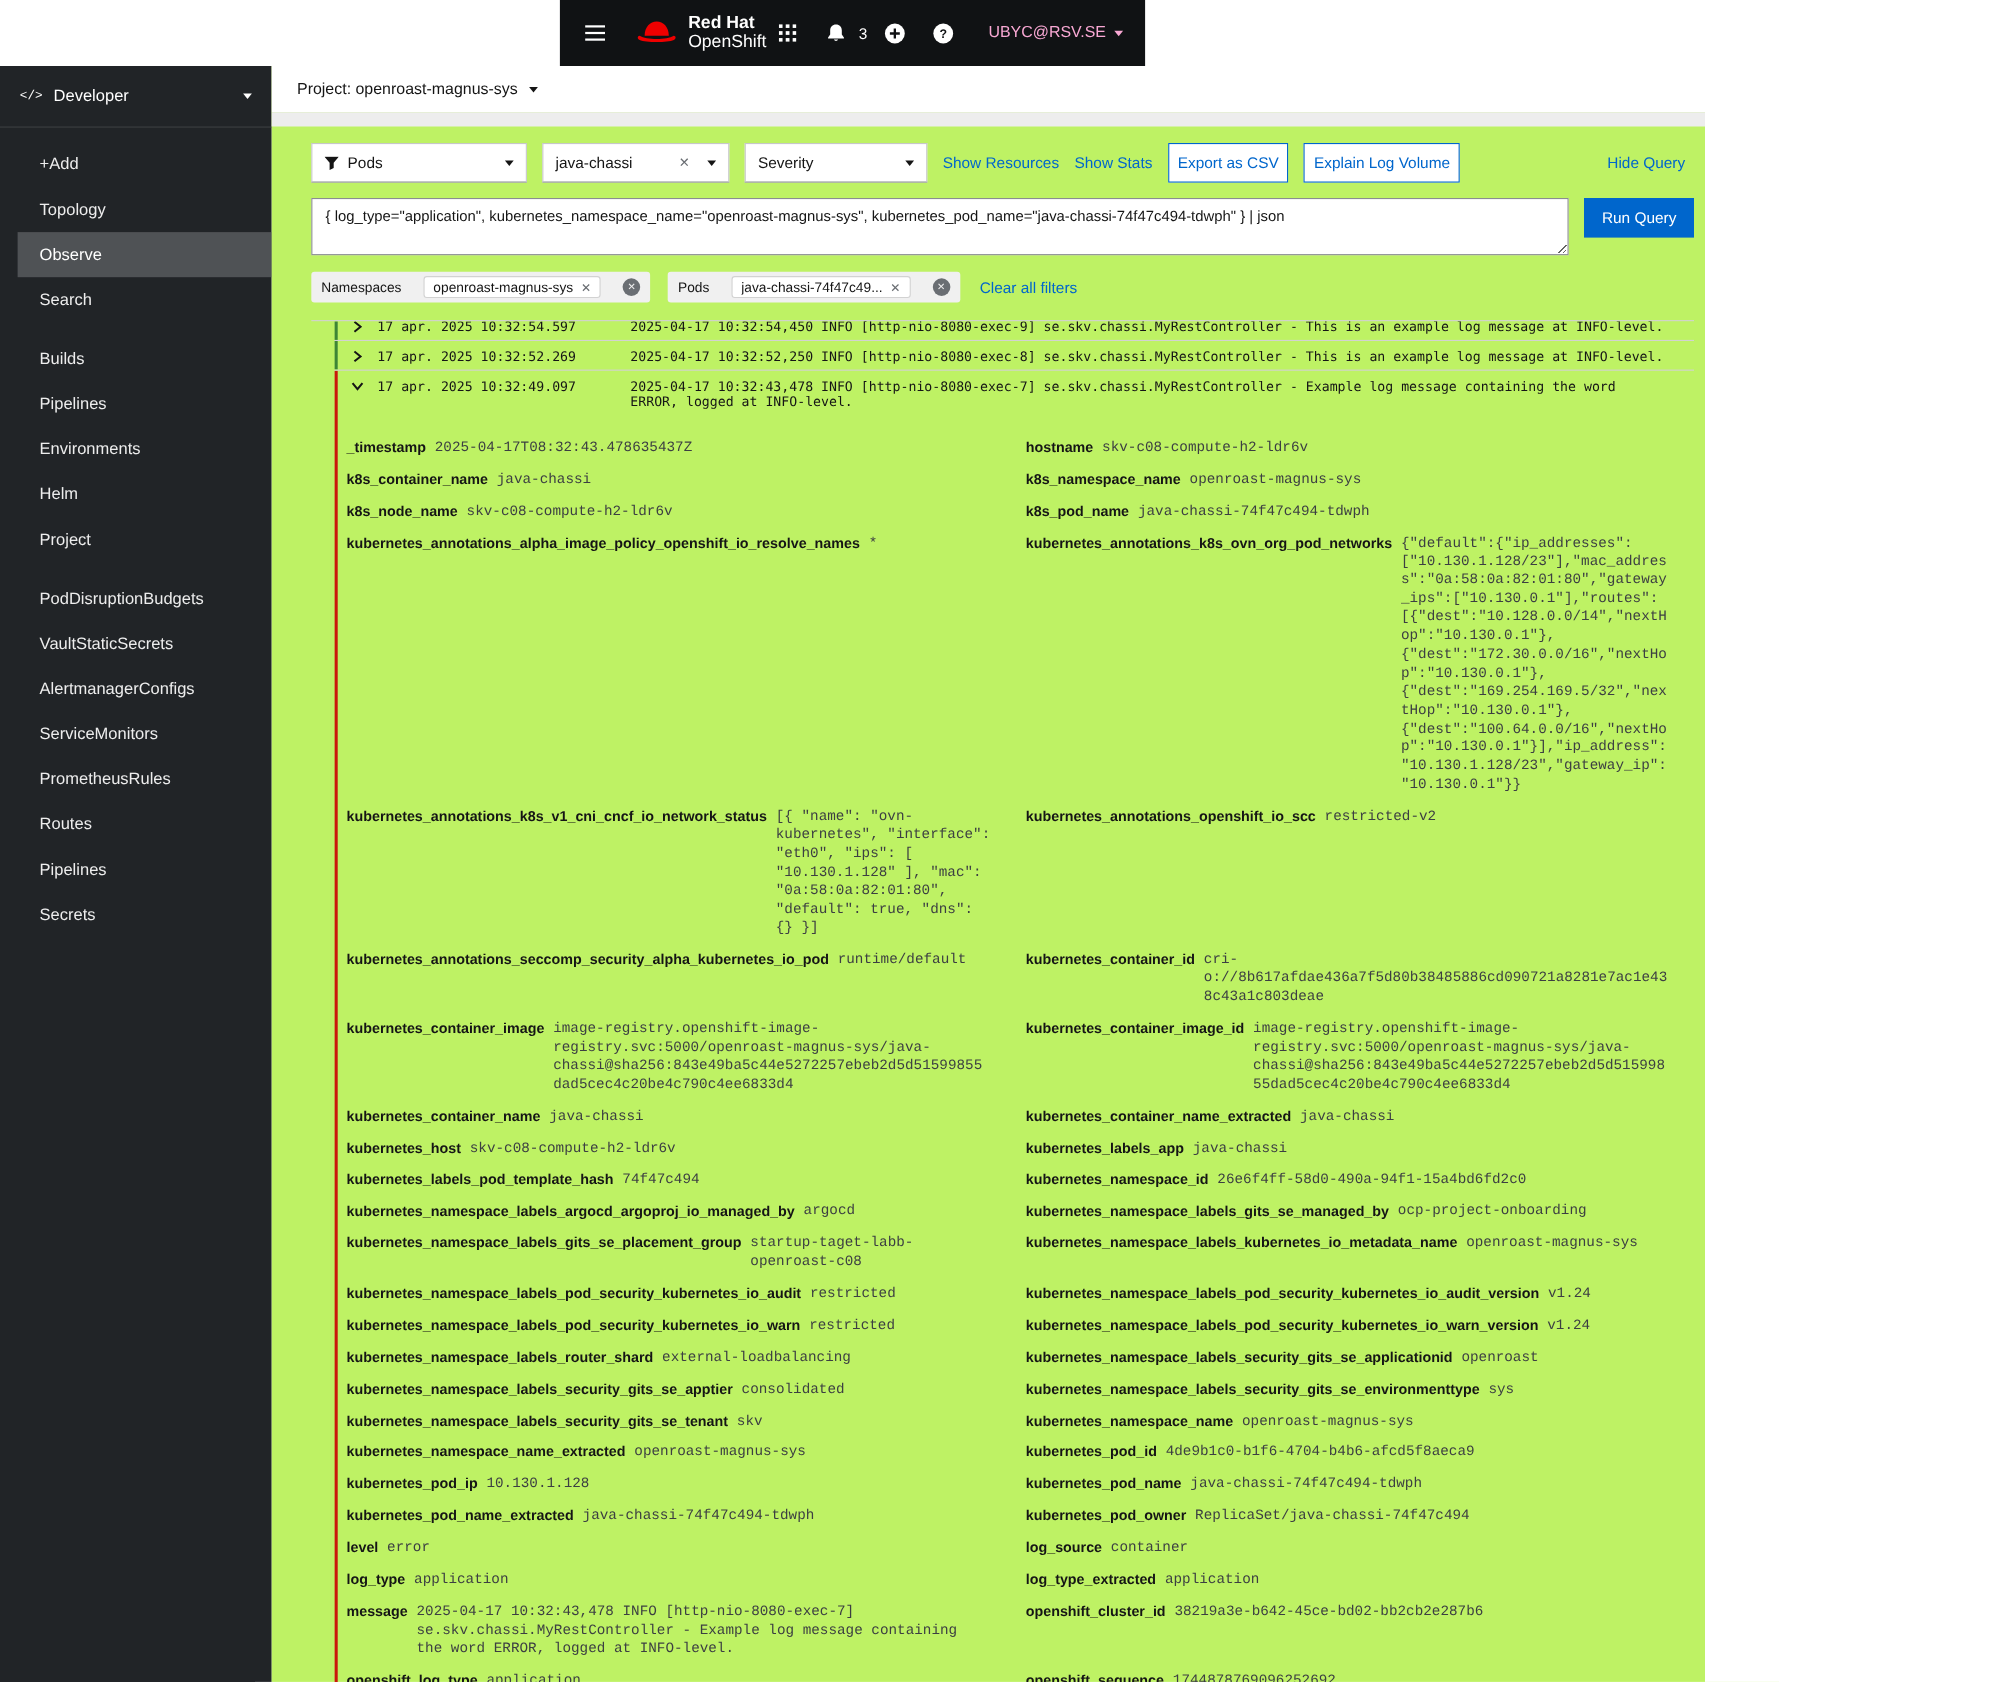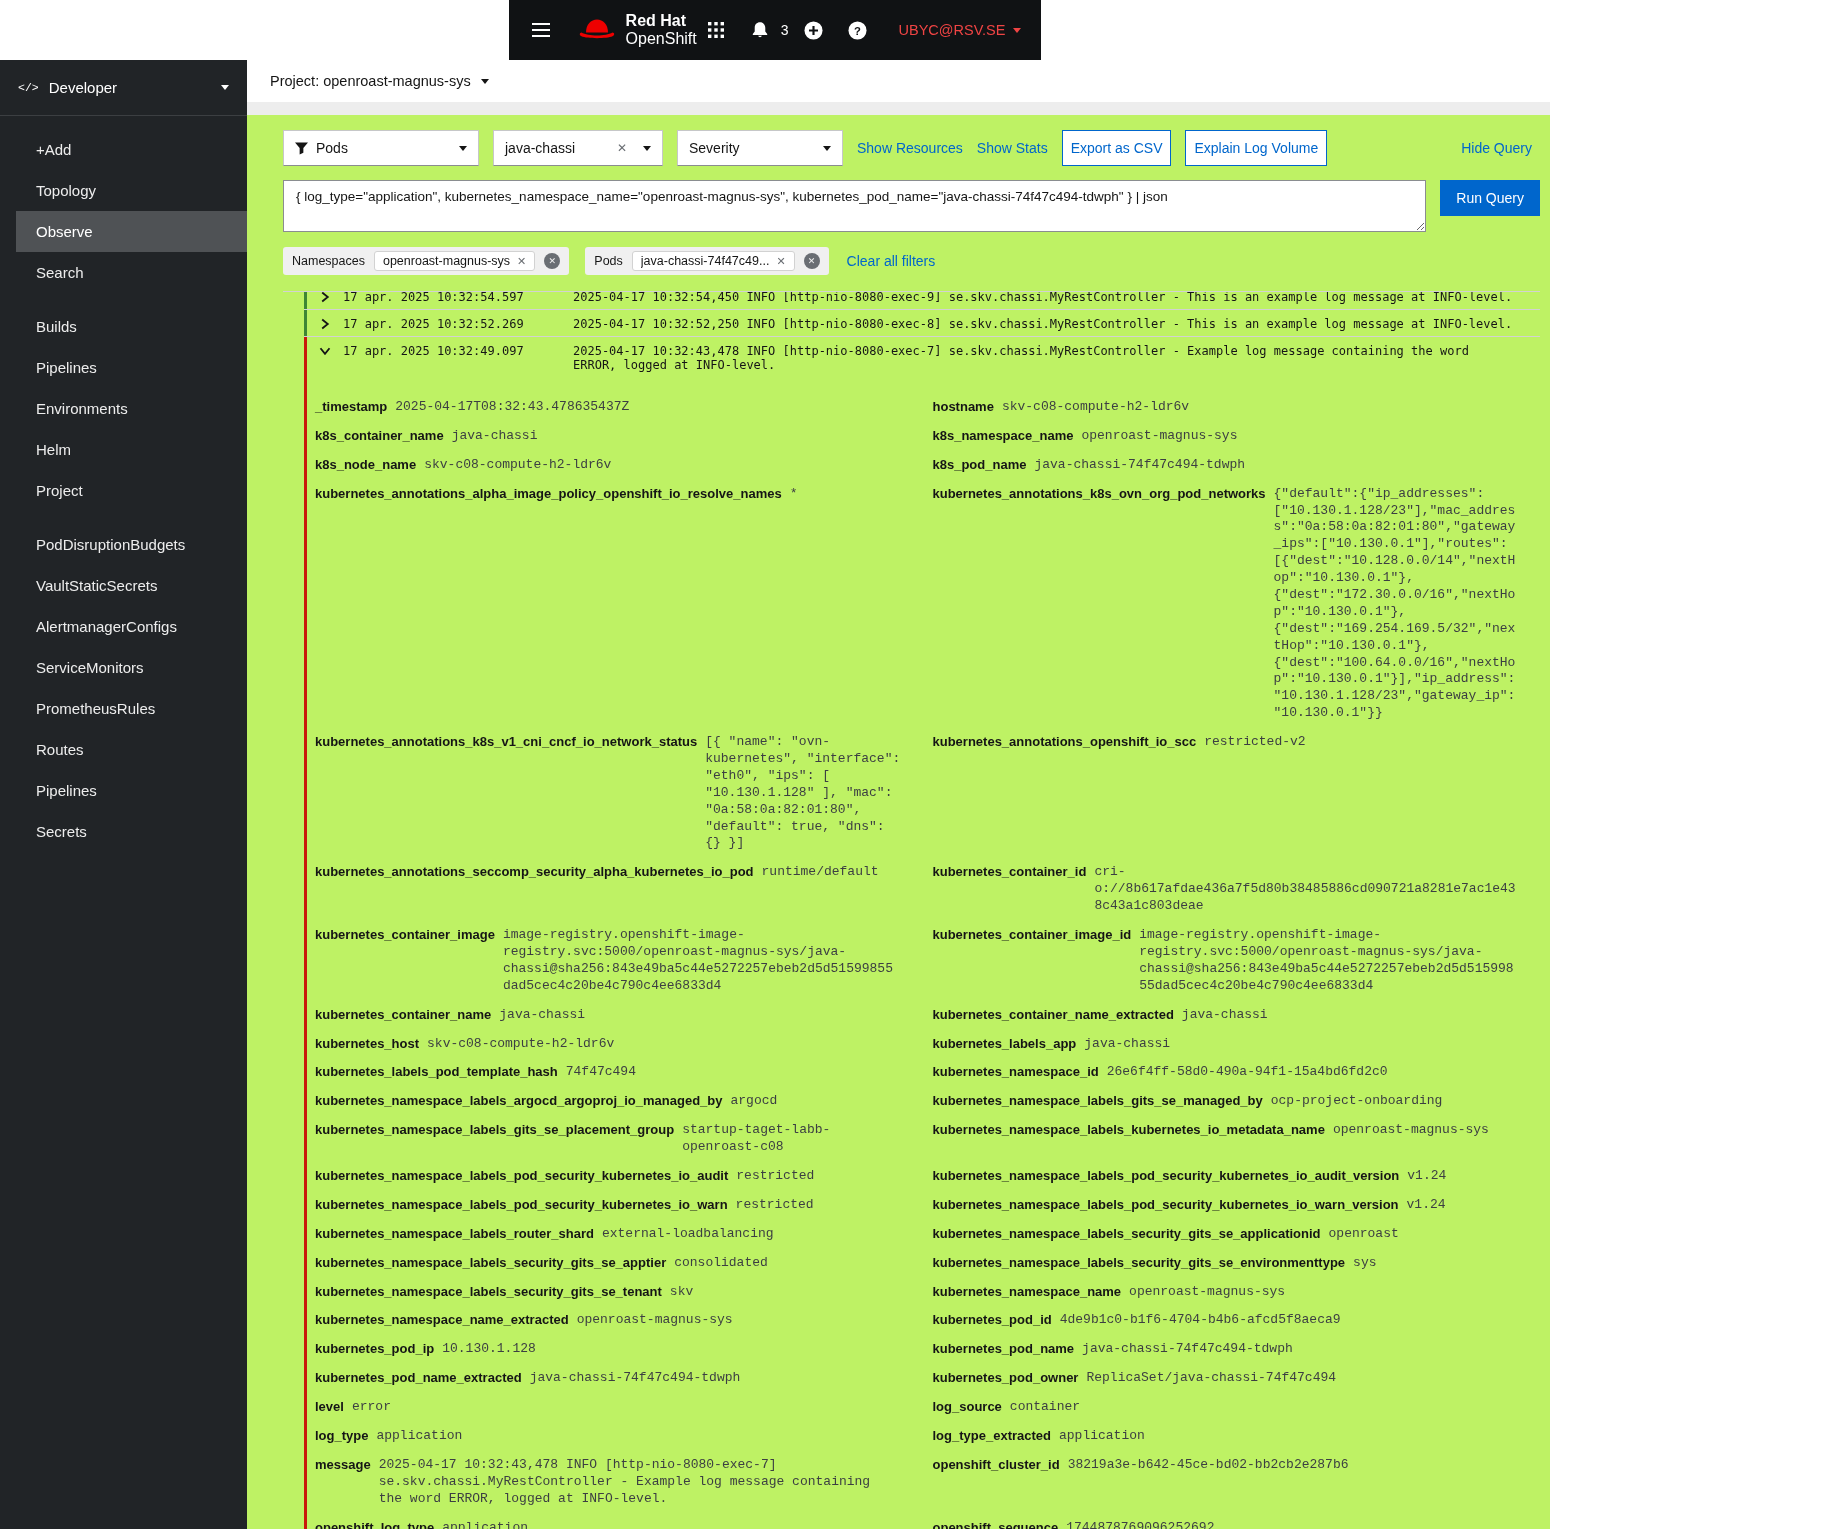--- a/index.html
+++ b/index.html
@@ -15,21 +15,21 @@
   .nav-toggle { width:44px; height:44px; display:flex; align-items:center; justify-content:center; }
   .hamburger { position:relative; width:18px; height:2px; background:#fff; }
   .hamburger::before,.hamburger::after { content:""; position:absolute; left:0; width:18px; height:2px; background:#fff; }
   .hamburger::before { top:-6px; } .hamburger::after { top:6px; }
   .brand { display:flex; align-items:center; gap:9px; margin-left:14px; }
   .brand-text { color:#fff; line-height:1.12; text-align:left; font-size:16px; }
   .brand-l1 { font-weight:bold; }
   .mast-right { margin-left:auto; display:flex; align-items:center; gap:6px; }
   .mast-icon-btn { width:38px; height:38px; display:flex; align-items:center; justify-content:center; color:#fff; }
   .notif-count { color:#fff; font-size:14px; margin-left:-4px; }
-  .user-btn { display:flex; align-items:center; gap:8px; color:#ef4444; font-size:14.5px; margin-left:16px; }
+  .user-btn { display:flex; align-items:center; gap:8px; color:#f9a8d4; font-size:14.5px; margin-left:16px; }
   .caret { display:inline-block; width:0; height:0; border-left:4px solid transparent; border-right:4px solid transparent; border-top:5px solid currentColor; }
 
   
   .body-row { flex:1; display:flex; min-height:0; }
 
   
   .sidebar { width:247px; background:#212427; flex-shrink:0; color:#f0f0f0; display:flex; flex-direction:column; overflow:hidden; }
   .perspective { height:56px; display:flex; align-items:center; gap:10px; padding:0 18px; border-bottom:1px solid #3c3f42; color:#fff; font-size:15px; width:100%; }
   .persp-icon { font-family:"Liberation Mono","DejaVu Sans Mono",monospace; font-size:11.5px; color:#fff; }
   .persp-caret { margin-left:auto; }
@@ -53,21 +53,21 @@
   .link { color:#0066cc; font-size:14px; text-decoration:none; cursor:pointer; white-space:nowrap; }
   .btn-secondary { height:36px; padding:0 8px; border:1px solid #0066cc; color:#0066cc; background:#fff; font-size:14px; white-space:nowrap; }
   .hide-query { margin-left:auto; margin-right:8px; }
 
   .query-row { display:flex; margin-top:14px; align-items:flex-start; gap:14px; flex-shrink:0; }
   .query-input { flex:1; height:52px; border:1px solid #8a8d90; padding:8px 12px; font-family:"Liberation Sans","DejaVu Sans",sans-serif; font-size:13.5px; color:#151515; resize:both; }
   .btn-primary { height:36px; padding:0 16px; background:#0066cc; color:#fff; font-size:14px; white-space:nowrap; }
 
   .chips-row { display:flex; align-items:center; gap:18px; margin-top:15px; flex-shrink:0; }
   .chip-groups { display:flex; gap:16px; }
-  .chip-group { display:flex; align-items:center; gap:9px; background:#f0f0f0; border-radius:3px; padding:4px 9px; }
+  .chip-group { display:flex; align-items:center; gap:20px; background:#f0f0f0; border-radius:3px; padding:4px 9px; }
   .chip-group-label { font-size:12.5px; }
   .chip { display:flex; align-items:center; gap:7px; background:#fff; border:1px solid #d2d2d2; border-radius:3px; padding:2px 8px; font-size:12.5px; max-width:170px; }
   .chip-text { overflow:hidden; text-overflow:ellipsis; white-space:nowrap; }
   .chip-x { color:#6a6e73; font-size:11px; cursor:pointer; }
   .group-x { width:16px; height:16px; border-radius:50%; background:#6a6e73; color:#f0f0f0; font-size:9px; display:flex; align-items:center; justify-content:center; cursor:pointer; flex-shrink:0; }
 
   
   .log-table { margin-top:16px; border-top:1px solid #d2d2d2; flex:1; overflow:hidden;padding-left:21px; }
   .log-row { position:relative; border-bottom:1px solid #d2d2d2; overflow:hidden; }
   .sev-bar { position:absolute; left:0; top:0; bottom:0; width:3px; background:var(--sev,#3e8635); }

